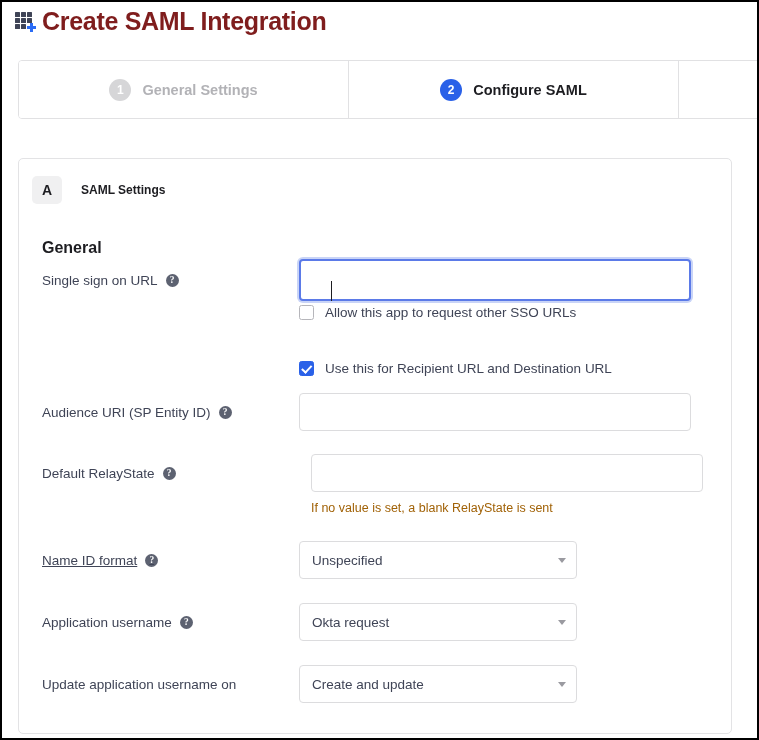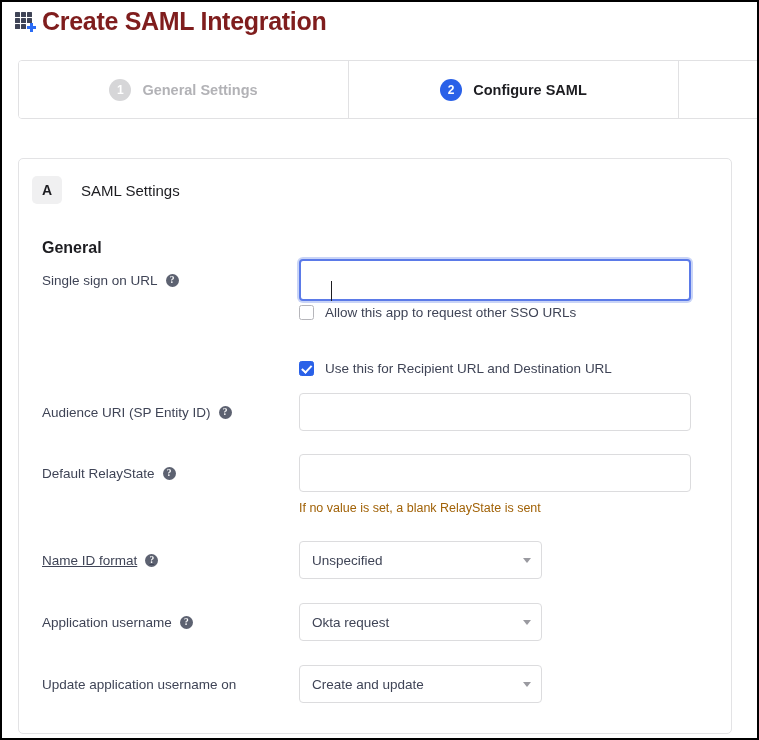--- a/index.html
+++ b/index.html
@@ -133,22 +133,22 @@
     background: #f0f0f1;
     color: #1d1d21;
     font-size: 14px;
     font-weight: 600;
     display: flex;
     align-items: center;
     justify-content: center;
     flex: 0 0 auto;
   }
   .section-title {
-    font-size: 15px;
-    font-weight: 400;
+    font-size: 12px;
+    font-weight: 700;
     color: #1d1d21;
   }
 
   .subsection-title {
     position: absolute;
     left: 23px;
     top: 72px;
     font-size: 16px;
     font-weight: bold;
     color: #1d1d21;
@@ -253,21 +253,21 @@
     transform: rotate(43deg);
   }
   .cbox-label {
     font-size: 13.5px;
     color: #3f4456;
     white-space: nowrap;
   }
 
   .select-box {
     box-sizing: border-box;
-    width: 243px;
+    width: 278px;
     height: 38px;
     border: 1px solid #dcdcde;
     border-radius: 4px;
     background: #ffffff;
     display: flex;
     align-items: center;
     justify-content: space-between;
     padding: 0 10px 0 12px;
     font-size: 13.5px;
     color: #3f4456;
@@ -358,21 +358,21 @@
       <div class="row" style="height:61px;">
         <div class="row-label" style="height:38px;">
           <span>Audience URI (SP Entity ID)</span>
           <span class="help-icon">?</span>
         </div>
         <div class="row-field">
           <input class="text-input" type="text" placeholder="" style="">
         </div>
       </div>
 
-      <div class="row" style="height:87px;">
+      <div class="row" style="height:87px;gap:12px;">
         <div class="row-label" style="height:38px;">
           <span>Default RelayState</span>
           <span class="help-icon">?</span>
         </div>
         <div class="row-field">
           <input class="text-input" type="text" placeholder="" style="">
           <div class="hint-text">If no value is set, a blank RelayState is sent</div>
         </div>
       </div>
 

